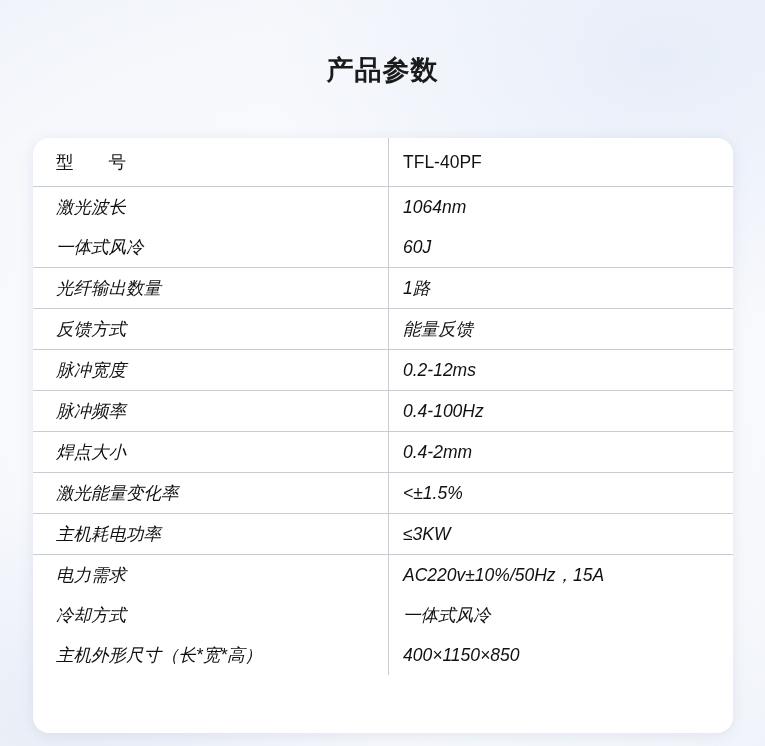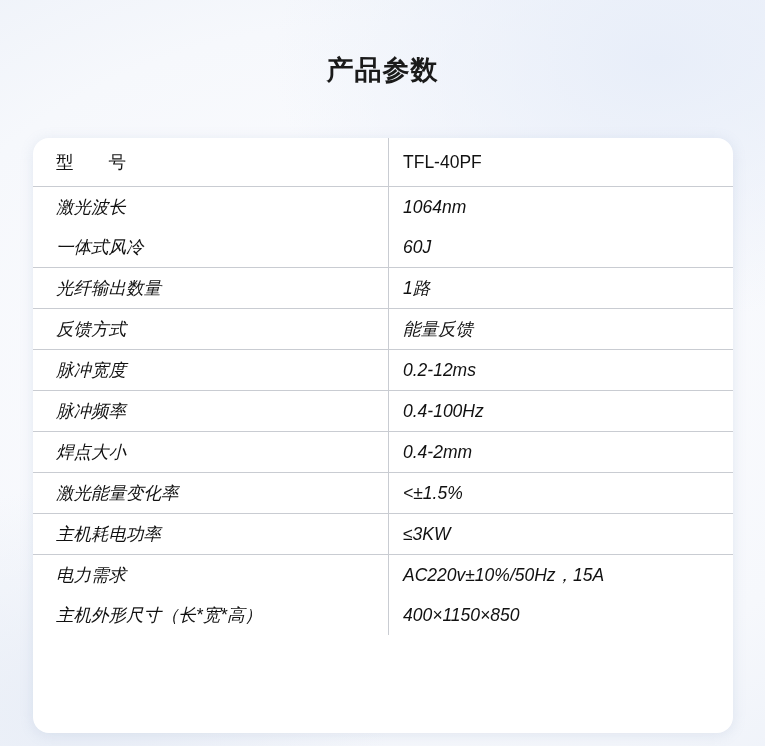--- a/index.html
+++ b/index.html
@@ -144,20 +144,24 @@
         <tr class="tall sep">
           <td class="label">主机耗电功率</td>
           <td class="value">≤3KW</td>
         </tr>
 
         <tr class="tall">
           <td class="label">电力需求</td>
           <td class="value">AC220v±10%/50Hz，15A</td>
         </tr>
 
+        <tr class="tall">
+          <td class="label">冷却方式</td>
+          <td class="value">一体式风冷</td>
+        </tr>
 
         <tr class="tall">
           <td class="label">主机外形尺寸（长*宽*高）</td>
           <td class="value">400×1150×850</td>
         </tr>
 
       </tbody>
     </table>
   </div>
 

